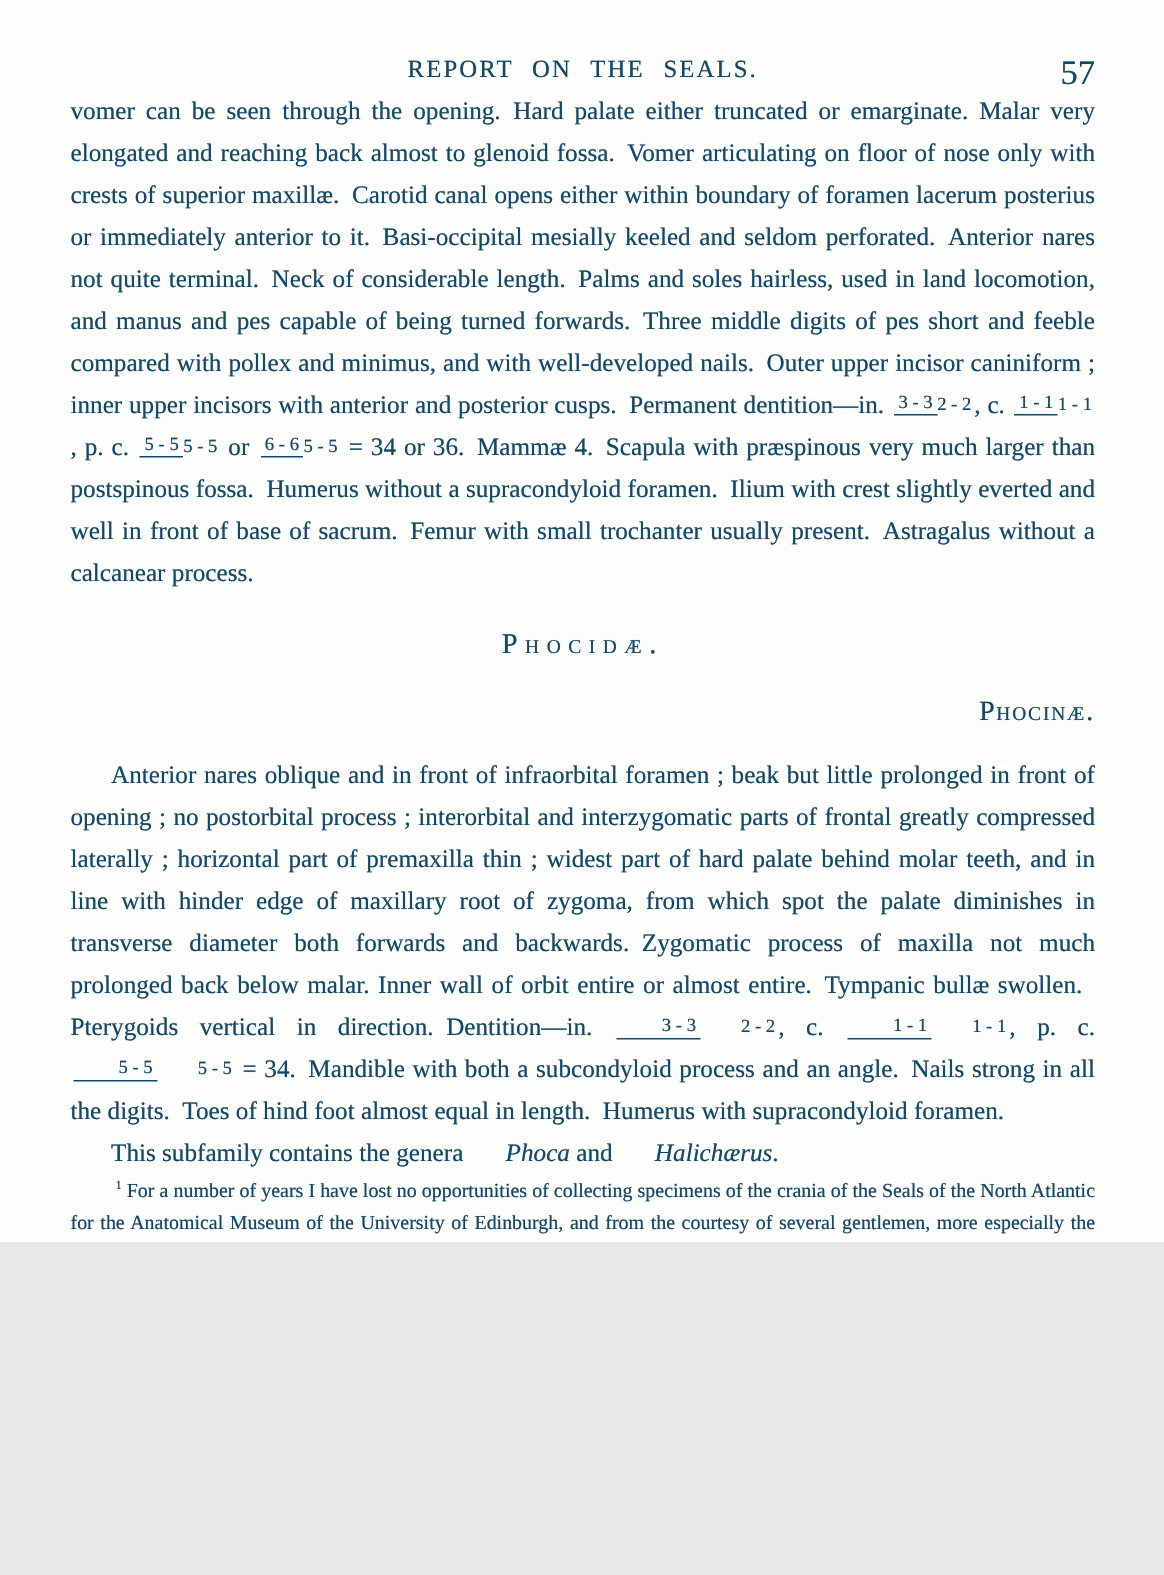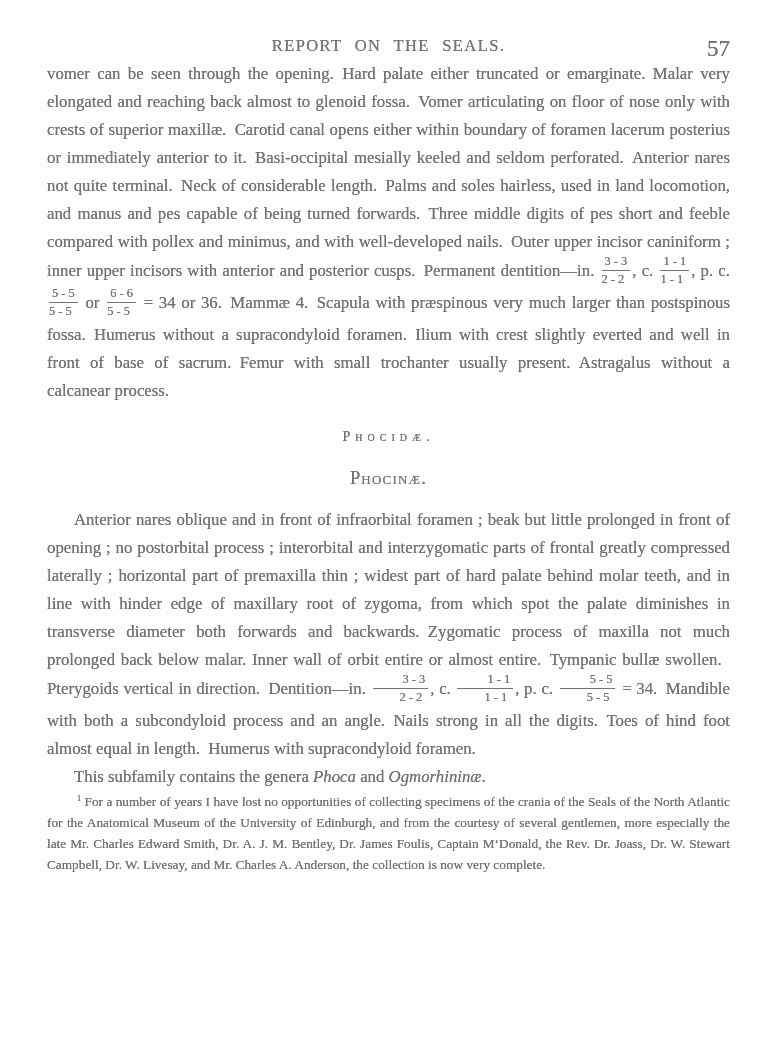--- a/index.html
+++ b/index.html
@@ -1,64 +1,64 @@
 <!DOCTYPE html>
 <html><head>
 <meta charset="utf-8">
 <style>
   html,body { margin:0; padding:0; background:#e8e8e6; }
   .page {
     position:relative;
-    width:776px; height:1050px;
+    width:776px; height:828px;
     margin:0 auto;
     background:#fdfdfc;
     box-sizing:border-box;
     padding:36px 46px 0 47px;
     overflow:hidden;
     font-family:"Liberation Serif", serif;
-    color:#737373;
+    color:#0c4a6e;
     text-shadow:0 0 0.5px rgba(20,20,20,0.55);
   }
   .running-header { position:relative; height:24px; }
   .header-title {
     position:absolute; left:50%; transform:translateX(-50%);
     font-size:16.5px; letter-spacing:1.4px; word-spacing:7px; white-space:nowrap;
   }
   .page-number { position:absolute; right:0; top:0; font-size:23px; font-weight:400; }
   p.body-text {
     font-size:16.8px; line-height:28px;
     text-align:justify; text-justify:inter-word;
     margin:0;
   }
   p.first-para { }
   .indent { text-indent:27px; }
   h2.section-heading, h3.section-heading {
     text-align:center; font-weight:400;
     font-variant:small-caps;
     margin:24px 0 18px; line-height:1.1;
   }
-  h2.heading-phocidae { font-size:14px; letter-spacing:5px; }
-  h3.heading-phocinae { font-size:18.5px; letter-spacing:1.2px; }
+  h2.heading-phocidae { font-size:19px; letter-spacing:5px; }
+  h3.heading-phocinae { font-size:18.5px; letter-spacing:1.2px;text-align:right; }
   .frac {
-    display:inline-flex; flex-direction:column;
+    display:inline-flex; flex-direction:row;
     vertical-align:middle; transform:translateY(-2px);
-    font-size:0.74em; line-height:1.18; text-align:left;
+    font-size:0.74em; line-height:1.18; text-align:center;
     margin:0 2px;
     font-family:Liberation Serif, serif;
   }
   .frac .num { border-bottom:1.2px solid currentColor; padding:0 3px 1px; }
   .frac .den { padding-top:1px; }
   sup { font-size:0.62em; line-height:0; }
   .footnote { margin-top:0; }
   p.footnote-text {
     font-size:13.3px; line-height:21px;
     text-align:justify; text-justify:inter-word;
     text-indent:30px; margin:0;
   }
-  i { font-style:italic; }
+  i { font-style:italic;margin-left:24px; }
 </style>
 </head>
 <body>
 
 <div class="page">
 
   <header class="running-header">
     <span class="header-title">REPORT ON THE SEALS.</span>
     <span class="page-number">57</span>
   </header>
@@ -86,19 +86,19 @@
         <span class="num">3 - 3</span>
         <span class="den">2 - 2</span>
       </span>, c. <span class="frac">
         <span class="num">1 - 1</span>
         <span class="den">1 - 1</span>
       </span>, p. c. <span class="frac">
         <span class="num">5 - 5</span>
         <span class="den">5 - 5</span>
       </span> = 34. Mandible with both a subcondyloid process and an angle. Nails strong in all the digits. Toes of hind foot almost equal in length. Humerus with supracondyloid foramen.</p>
 
-  <p class="body-text indent">This subfamily contains the genera <i>Phoca</i> and <i>Ogmorhininæ</i>.</p>
+  <p class="body-text indent">This subfamily contains the genera <i>Phoca</i> and <i>Halichærus</i>.</p>
 
   <div class="footnote">
     <p class="footnote-text"><sup>1</sup><span> For a number of years I have lost no opportunities of collecting specimens of the crania of the Seals of the North Atlantic for the Anatomical Museum of the University of Edinburgh, and from the courtesy of several gentlemen, more especially the late Mr. Charles Edward Smith, Dr. A. J. M. Bentley, Dr. James Foulis, Captain M‘Donald, the Rev. Dr. Joass, Dr. W. Stewart Campbell, Dr. W. Livesay, and Mr. Charles A. Anderson, the collection is now very complete.</span></p>
   </div>
 
 </div>
 
 </body></html>

